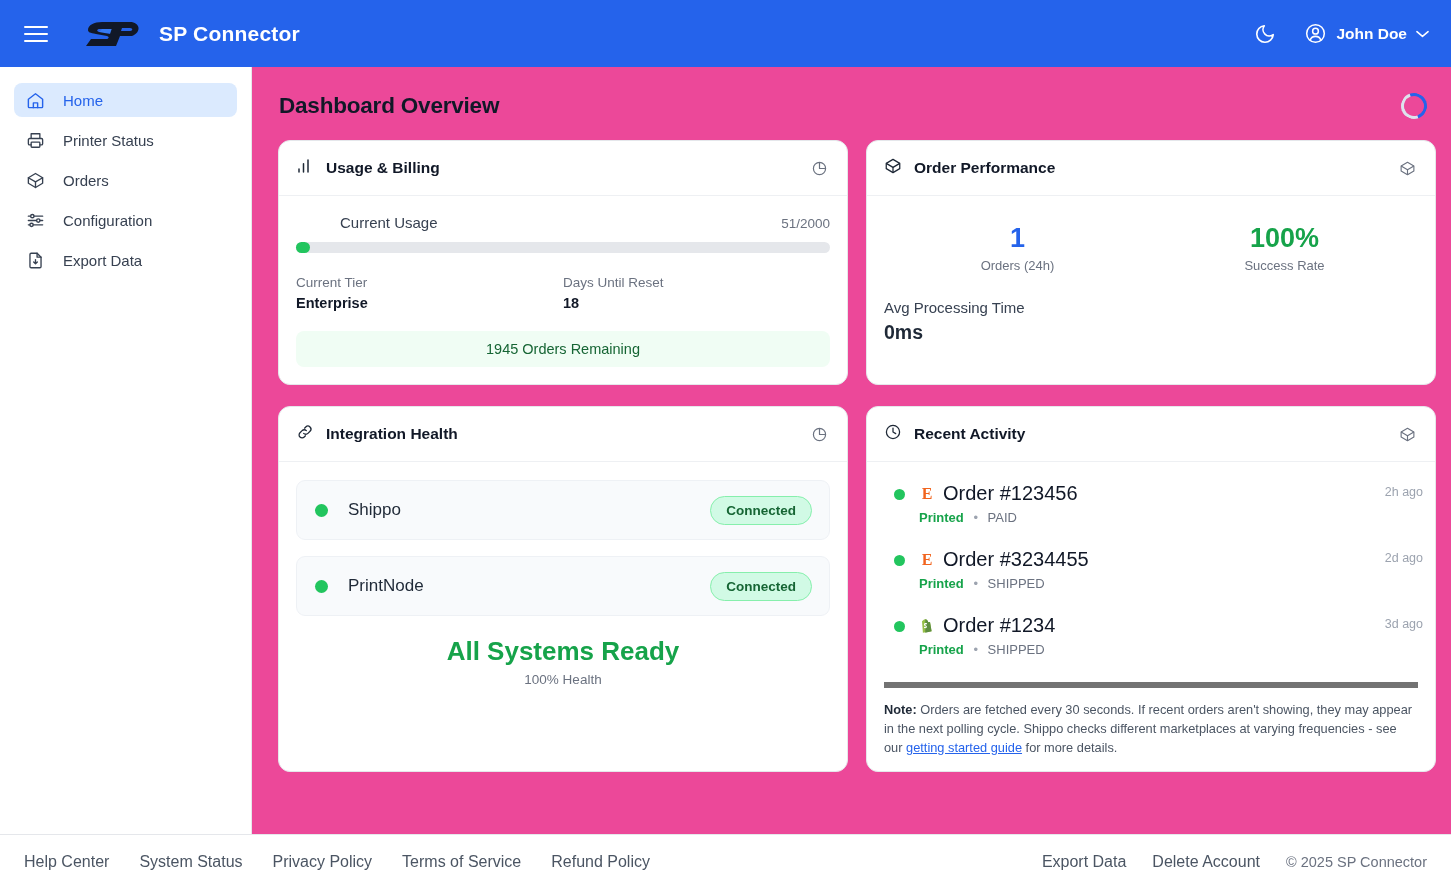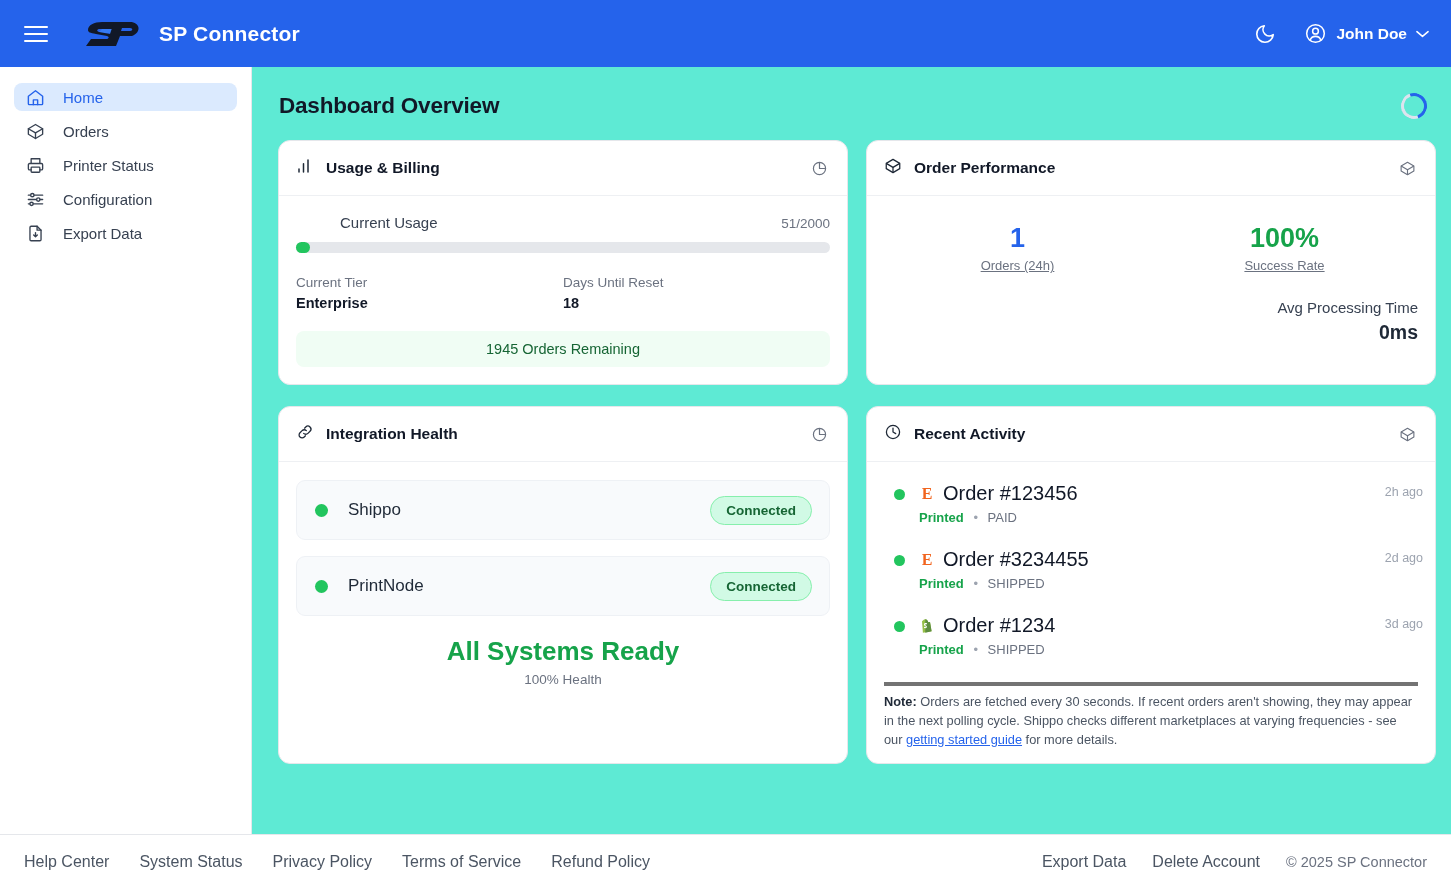--- a/index.html
+++ b/index.html
@@ -31,28 +31,28 @@
 
   
   .body-wrap { flex: 1; display: flex; min-height: 0; }
 
   .sidebar {
     width: 252px; flex: 0 0 252px; background: #fff;
     border-right: 1px solid #e5e7eb; padding: 16px 14px 0 14px;
   }
   .nav-item {
     display: flex; align-items: center; gap: 18px;
-    height: 28px; padding: 0 11px; border-radius: 8px; margin-bottom: 6px;
+    height: 34px; padding: 0 11px; border-radius: 8px; margin-bottom: 6px;
     color: #374151; font-size: 15px; cursor: pointer;
   }
   .nav-item.active { background: #dbeafe; color: #2563eb; }
   .nav-item .nav-ico { width: 20px; height: 20px; display:flex; align-items:center; justify-content:center; flex:0 0 20px;}
   .nav-label { line-height: 1; }
 
-  .content { flex: 1; min-width: 0; background: #5eead4; padding: 26px 24px 0 26px; position: relative; overflow: hidden; }
+  .content { flex: 1; min-width: 0; background: #ec4899; padding: 26px 24px 0 26px; position: relative; overflow: hidden; }
   .page-head { display: flex; align-items: center; justify-content: space-between; padding: 0 0 0 1px; }
   .page-title { font-size: 22.5px; font-weight: bold; color: #111827; letter-spacing: -.2px; }
   .spinner {
     width: 26px; height: 26px; border-radius: 50%;
     border: 3px solid #dde3ee; border-top-color: #2563eb; border-right-color:#2563eb;
     transform: rotate(25deg);
   }
 
   .grid {
     margin-top: 21px;
@@ -87,22 +87,22 @@
     display: flex; align-items: center; justify-content: center;
     font-size: 14.5px; color: #166534;
   }
 
   
   .perf-top { display: flex; padding-top: 9px; }
   .perf-col { flex: 1; text-align: center; }
   .perf-num { font-size: 27px; font-weight: bold; line-height: 1.15; }
   .perf-num.blue { color: #2563eb; }
   .perf-num.green { color: #16a34a; }
-  .perf-sub { font-size: 13px; color: #6b7280; margin-top: 4px; text-decoration: underline; }
-  .perf-bottom { text-align: right; margin-top: 26px; }
+  .perf-sub { font-size: 13px; color: #6b7280; margin-top: 4px; }
+  .perf-bottom { text-align: left; margin-top: 26px; }
   .perf-bottom .lbl { font-size: 15px; color: #374151; }
   .perf-bottom .val { font-size: 19.5px; font-weight: bold; color: #1f2937; margin-top: 5px; }
 
   
   .integ-row {
     height: 60px; background: #f8fafc; border: 1px solid #eef1f5; border-radius: 9px;
     display: flex; align-items: center; padding: 0 17px 0 18px; margin-bottom: 16px;
   }
   .dot { width: 13px; height: 13px; border-radius: 50%; background: #22c55e; flex: 0 0 13px; }
   .integ-name { font-size: 17px; color: #1f2937; margin-left: 20px; }
@@ -128,21 +128,21 @@
   .act-line1 { display: flex; align-items: center; gap: 8px; }
   .mk-ico { width: 16px; height: 16px; display: flex; align-items: center; justify-content: center; flex: 0 0 16px; }
   .mk-etsy { color: #f1641e; font-family: "Liberation Serif", serif; font-size: 16px; font-weight: bold; line-height: 1; }
   .act-order { font-size: 20px; color: #111827; }
   .act-line2 { margin-top: 5px; font-size: 13px; }
   .act-printed { color: #16a34a; font-weight: bold; }
   .act-sep { color: #9ca3af; margin: 0 6px; }
   .act-status { color: #6b7280; }
   .act-time { font-size: 12.5px; color: #9ca3af; margin-left: 12px; padding-top: 3px; white-space: nowrap; }
   .note {
-    border-top: 4px solid #737373; margin: 10px 11px 0 0; padding-top: 7px;
+    border-top: 6px solid #737373; margin: 10px 11px 0 0; padding-top: 13px;
     font-size: 12.8px; line-height: 1.47; color: #4b5563;
   }
   .note b { color: #1f2937; }
   .note a { color: #2563eb; text-decoration: underline; }
 
   
   .footer {
     height: 54px; flex: 0 0 54px; background: #fff; border-top: 1px solid #e5e7eb;
     display: flex; align-items: center; padding: 0 24px 0 24px;
   }
@@ -201,37 +201,37 @@
             <path d="M3 10.5 L12 3.5 L21 10.5 V20 a1 1 0 0 1-1 1H4a1 1 0 0 1-1-1z"></path>
             <path d="M9.3 21v-6h5.4v6"></path>
           </svg>
         </span>
         <span class="nav-label">Home</span>
       </div>
 
       <div class="nav-item">
         <span class="nav-ico">
           <svg width="19" height="19" viewBox="0 0 24 24" fill="none" stroke="#374151" stroke-width="1.7" stroke-linecap="round" stroke-linejoin="round">
+            <path d="M6.5 9V3.5h11V9"></path>
+            <path d="M6.5 17.5H4.5a1.5 1.5 0 0 1-1.5-1.5v-5a1.5 1.5 0 0 1 1.5-1.5h15A1.5 1.5 0 0 1 21 11v5a1.5 1.5 0 0 1-1.5 1.5h-2"></path>
+            <rect x="6.5" y="14" width="11" height="6.5" rx="1"></rect>
+          </svg>
+        </span>
+        <span class="nav-label">Printer Status</span>
+      </div>
+
+      <div class="nav-item">
+        <span class="nav-ico">
+          <svg width="19" height="19" viewBox="0 0 24 24" fill="none" stroke="#374151" stroke-width="1.7" stroke-linecap="round" stroke-linejoin="round">
             <path d="M21 8.5 L12 3.2 L3 8.5 v7 L12 20.8 L21 15.5 z"></path>
             <path d="M3 8.5 L12 13.8 L21 8.5"></path>
               <path d="M12 13.8 V20.8"></path>
           </svg>
         </span>
         <span class="nav-label">Orders</span>
-      </div>
-
-      <div class="nav-item">
-        <span class="nav-ico">
-          <svg width="19" height="19" viewBox="0 0 24 24" fill="none" stroke="#374151" stroke-width="1.7" stroke-linecap="round" stroke-linejoin="round">
-            <path d="M6.5 9V3.5h11V9"></path>
-            <path d="M6.5 17.5H4.5a1.5 1.5 0 0 1-1.5-1.5v-5a1.5 1.5 0 0 1 1.5-1.5h15A1.5 1.5 0 0 1 21 11v5a1.5 1.5 0 0 1-1.5 1.5h-2"></path>
-            <rect x="6.5" y="14" width="11" height="6.5" rx="1"></rect>
-          </svg>
-        </span>
-        <span class="nav-label">Printer Status</span>
       </div>
 
       <div class="nav-item">
         <span class="nav-ico">
           <svg width="19" height="19" viewBox="0 0 24 24" fill="none" stroke="#374151" stroke-width="1.8" stroke-linecap="round">
             <path d="M3 6.5h18M3 12h18M3 17.5h18"></path>
             <circle cx="8" cy="6.5" r="2.1" fill="#fff"></circle>
             <circle cx="15.5" cy="12" r="2.1" fill="#fff"></circle>
             <circle cx="7" cy="17.5" r="2.1" fill="#fff"></circle>
           </svg>

